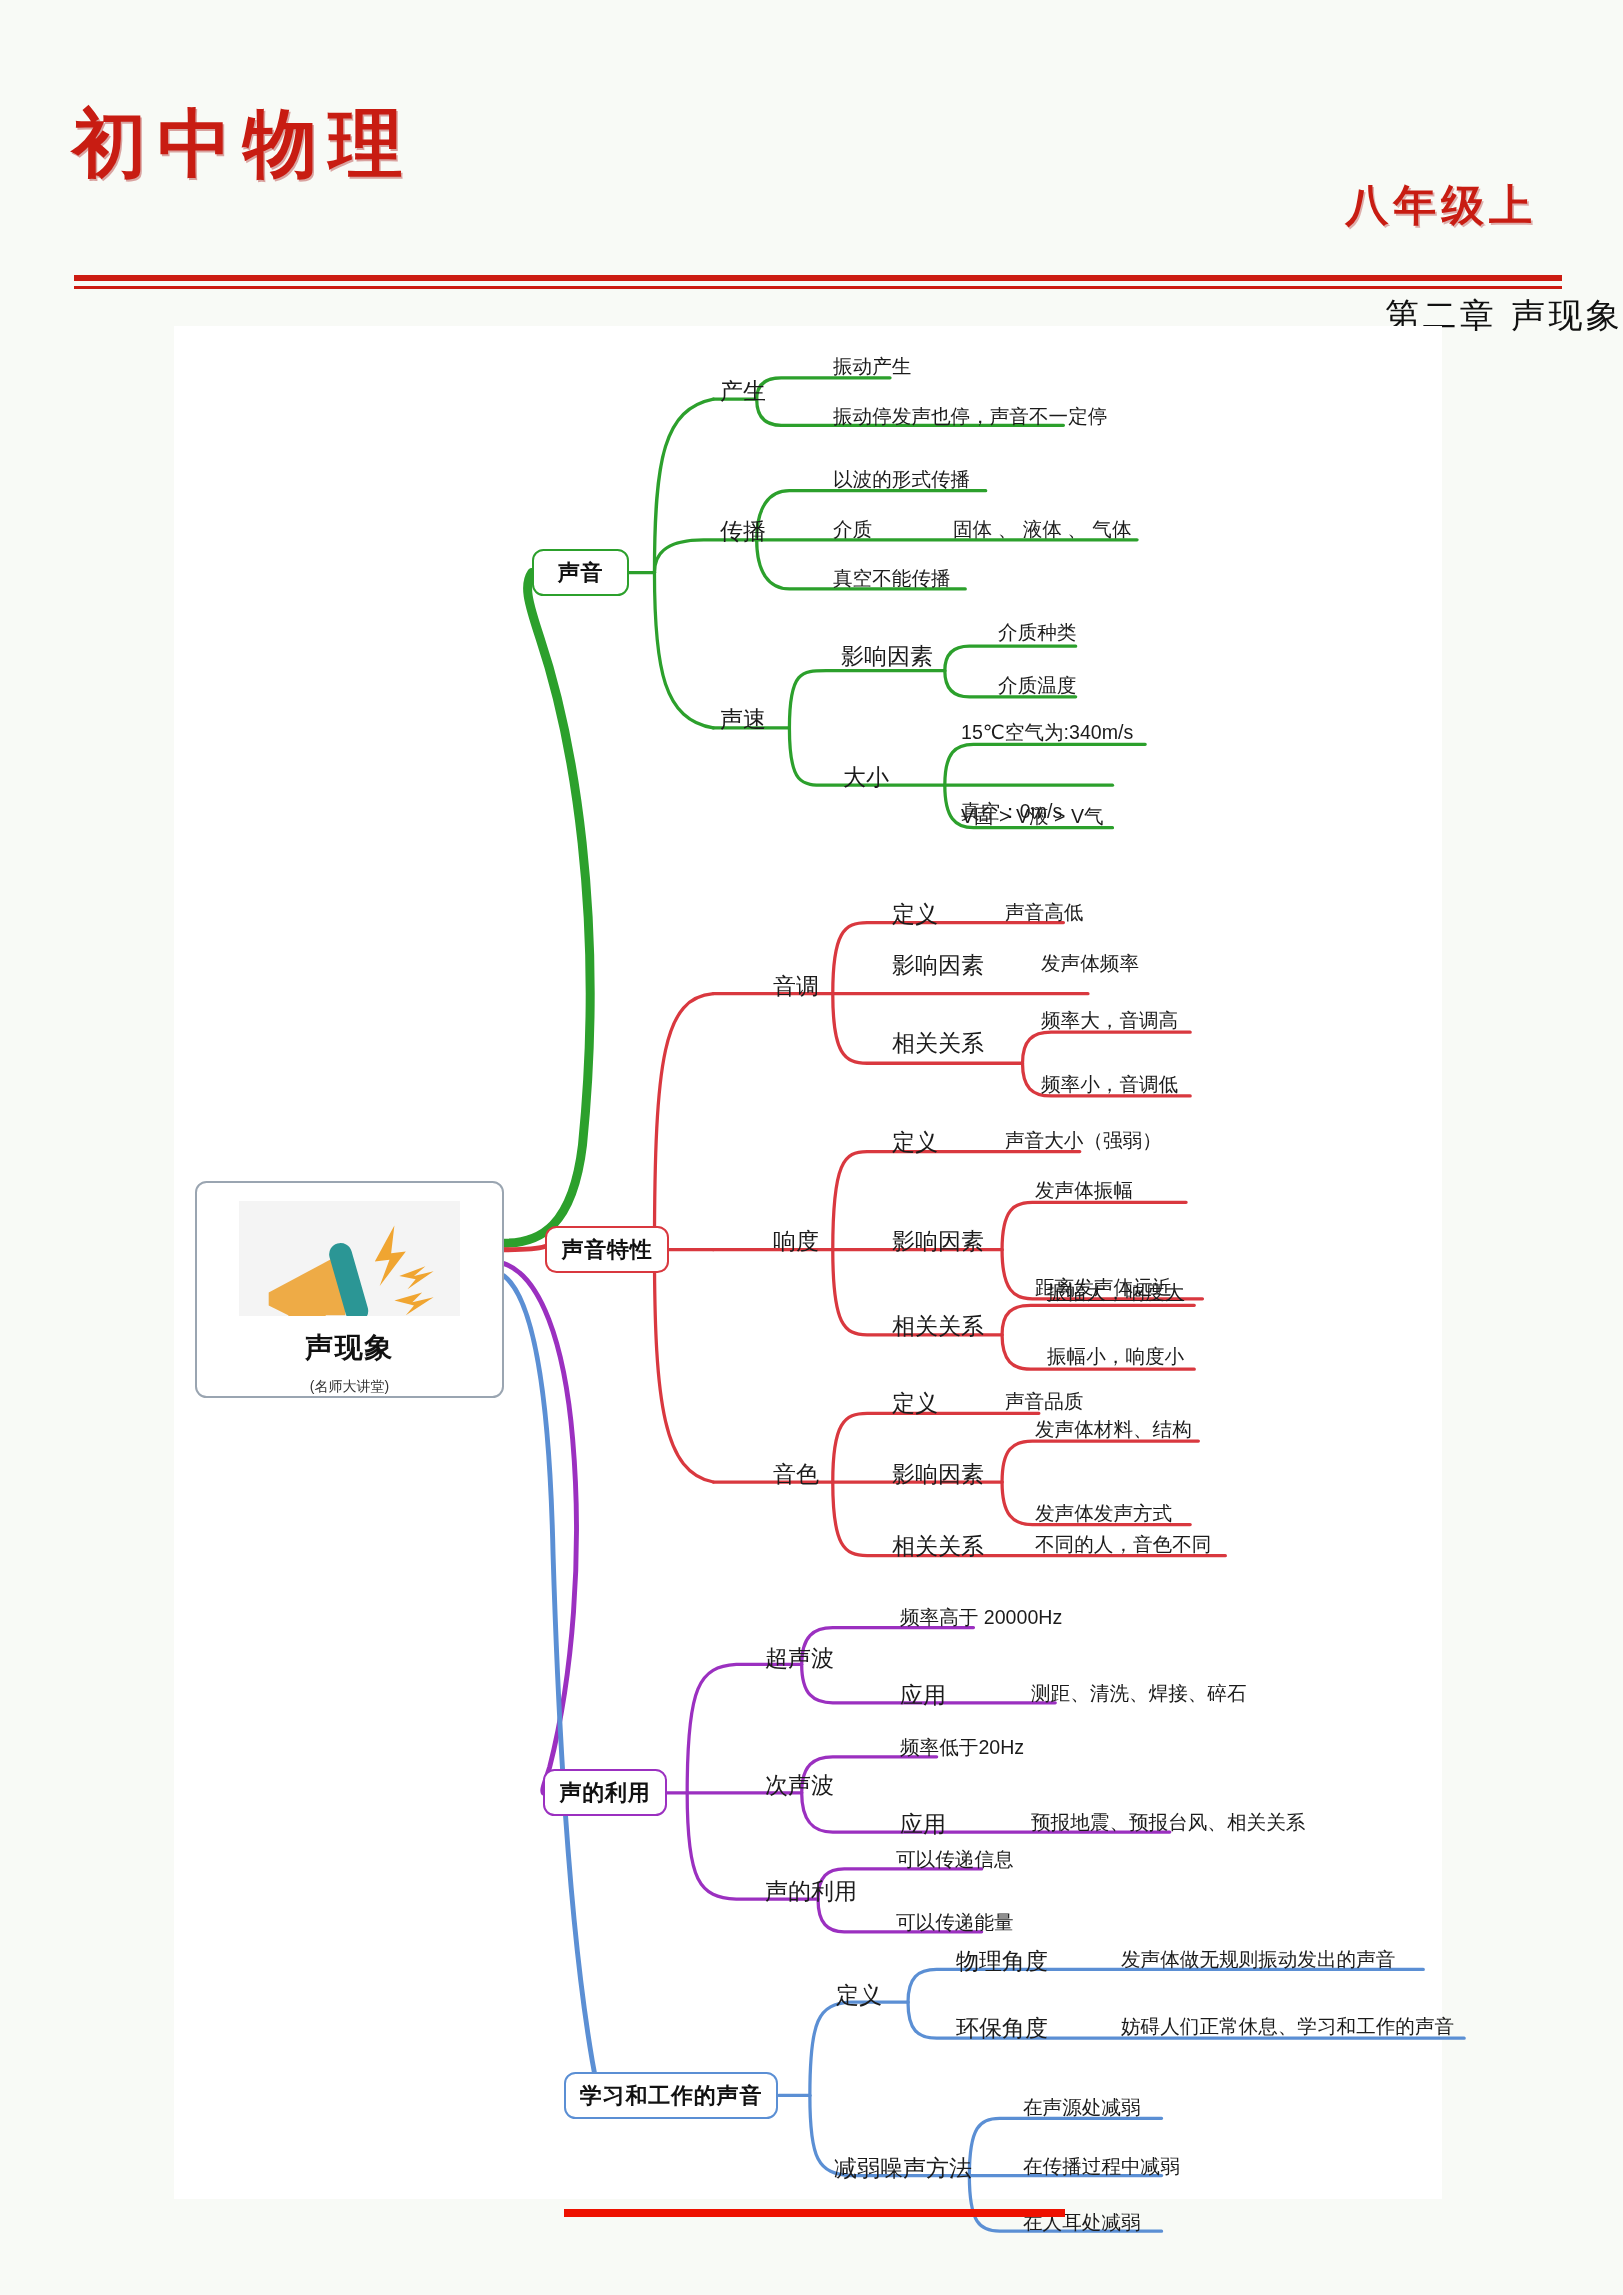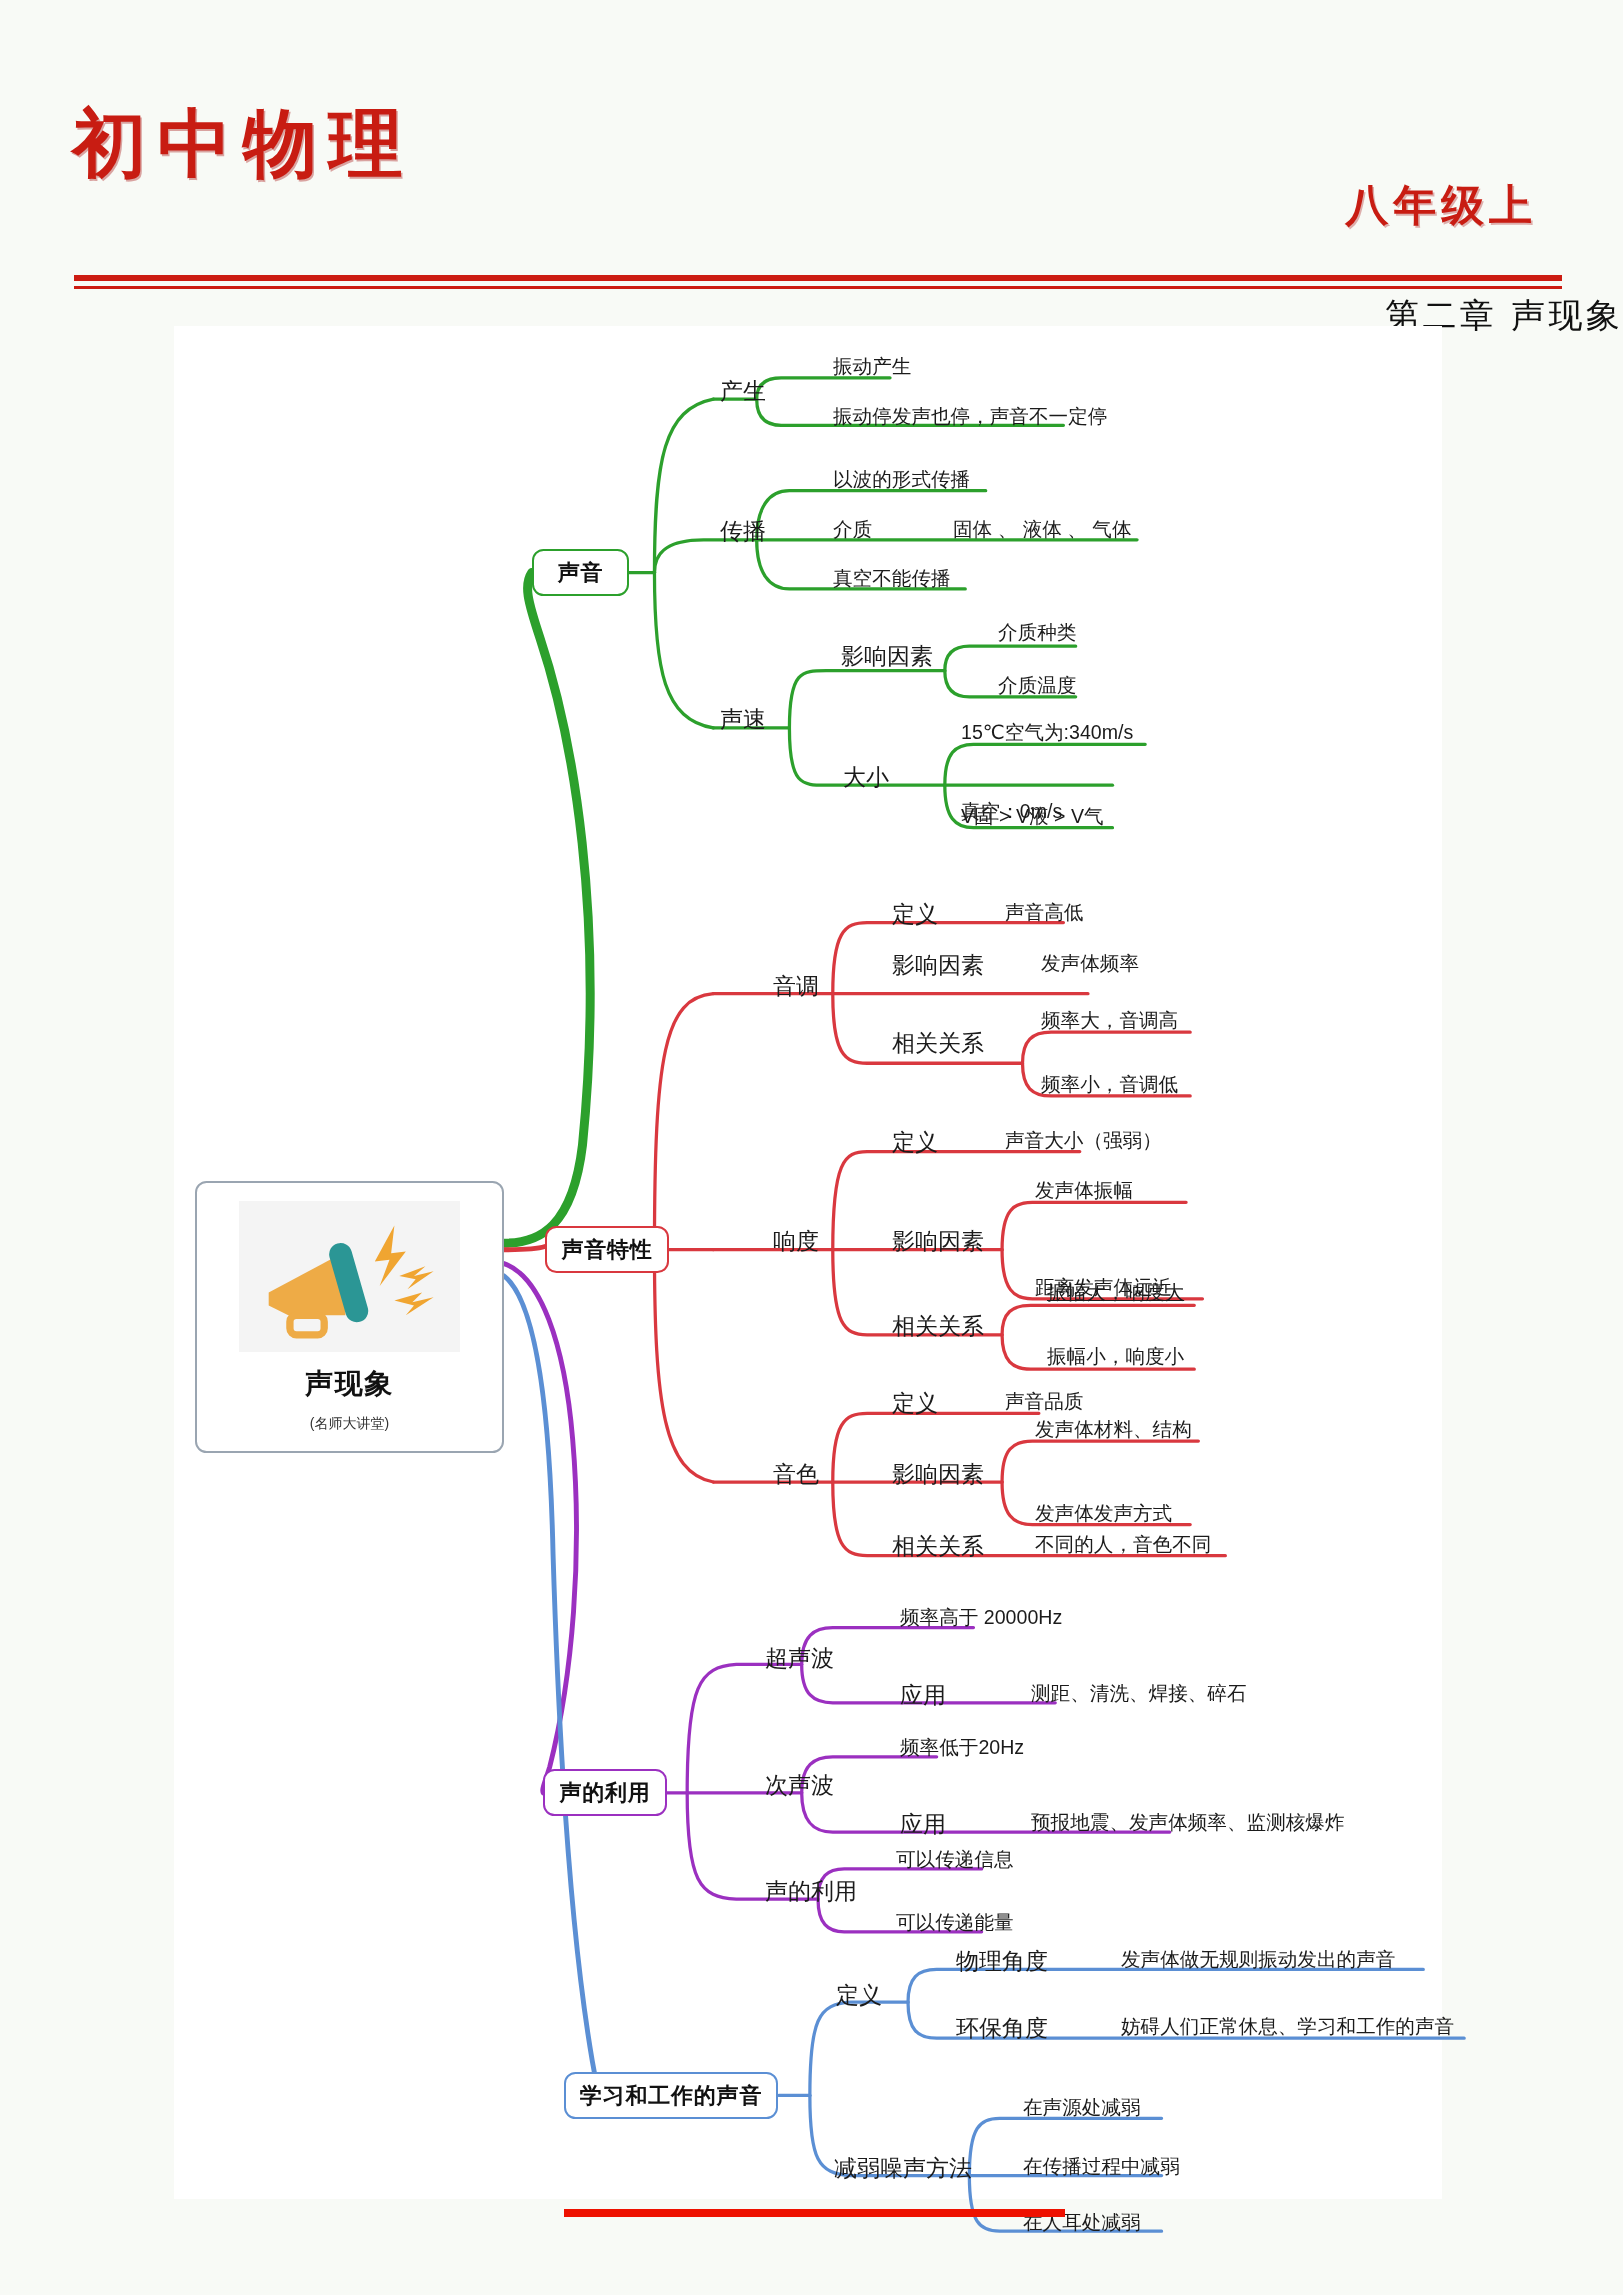--- a/index.html
+++ b/index.html
@@ -50,21 +50,21 @@
     letter-spacing:0.8px;
   }
   .node.l1{border-width:2.5px;border-style:solid;font-size:22px;height:47px;}
   .node.green{border-color:#2ca02c;}
   .node.red{border-color:#d9383f;}
   .node.purple{border-color:#9b30c0;}
   .node.blue{border-color:#5b8fd4;}
 
   
   .center-card{
-    position:absolute;left:195px;top:1181px;width:309px;height:272px;
+    position:absolute;left:195px;top:1181px;width:309px;height:217px;
     box-sizing:border-box;border:2.5px solid #9aa5b1;border-radius:11.5px;
     background:#fff;display:flex;flex-direction:column;align-items:center;
     justify-content:flex-start;padding-top:18px;
   }
   .center-img{
     width:221px;height:151px;background:#f4f4f4;position:relative;overflow:hidden;
   }
   .center-title{margin-top:13px;font-size:28px;font-weight:bold;color:#111;letter-spacing:1.6px;}
   .center-sub{margin-top:11.5px;font-size:14px;color:#333;}
 
@@ -263,21 +263,21 @@
   <div class="lbl leaf" style="left:1035px;top:1535px;">不同的人，音色不同</div>
 
   <div class="lbl mid" style="left:765px;top:1647px;">超声波</div>
   <div class="lbl leaf" style="left:900px;top:1608px;">频率高于 20000Hz</div>
   <div class="lbl mid" style="left:900px;top:1684px;">应用</div>
   <div class="lbl leaf" style="left:1031px;top:1684px;">测距、清洗、焊接、碎石</div>
 
   <div class="lbl mid" style="left:765px;top:1774px;">次声波</div>
   <div class="lbl leaf" style="left:900px;top:1738px;">频率低于20Hz</div>
   <div class="lbl mid" style="left:900px;top:1813px;">应用</div>
-  <div class="lbl leaf" style="left:1031px;top:1813px;">预报地震、发声体频率、监测核爆炸</div>
+  <div class="lbl leaf" style="left:1031px;top:1813px;">预报地震、预报台风、相关关系</div>
 
   <div class="lbl mid" style="left:765px;top:1880px;">声的利用</div>
   <div class="lbl leaf" style="left:896px;top:1850px;">可以传递信息</div>
   <div class="lbl leaf" style="left:896px;top:1913px;">可以传递能量</div>
 
   <div class="lbl mid" style="left:836px;top:1984px;">定义</div>
   <div class="lbl mid" style="left:956px;top:1950px;">物理角度</div>
   <div class="lbl leaf" style="left:1121px;top:1950px;">发声体做无规则振动发出的声音</div>
   <div class="lbl mid" style="left:956px;top:2017px;">环保角度</div>
   <div class="lbl leaf" style="left:1121px;top:2017px;">妨碍人们正常休息、学习和工作的声音</div>

